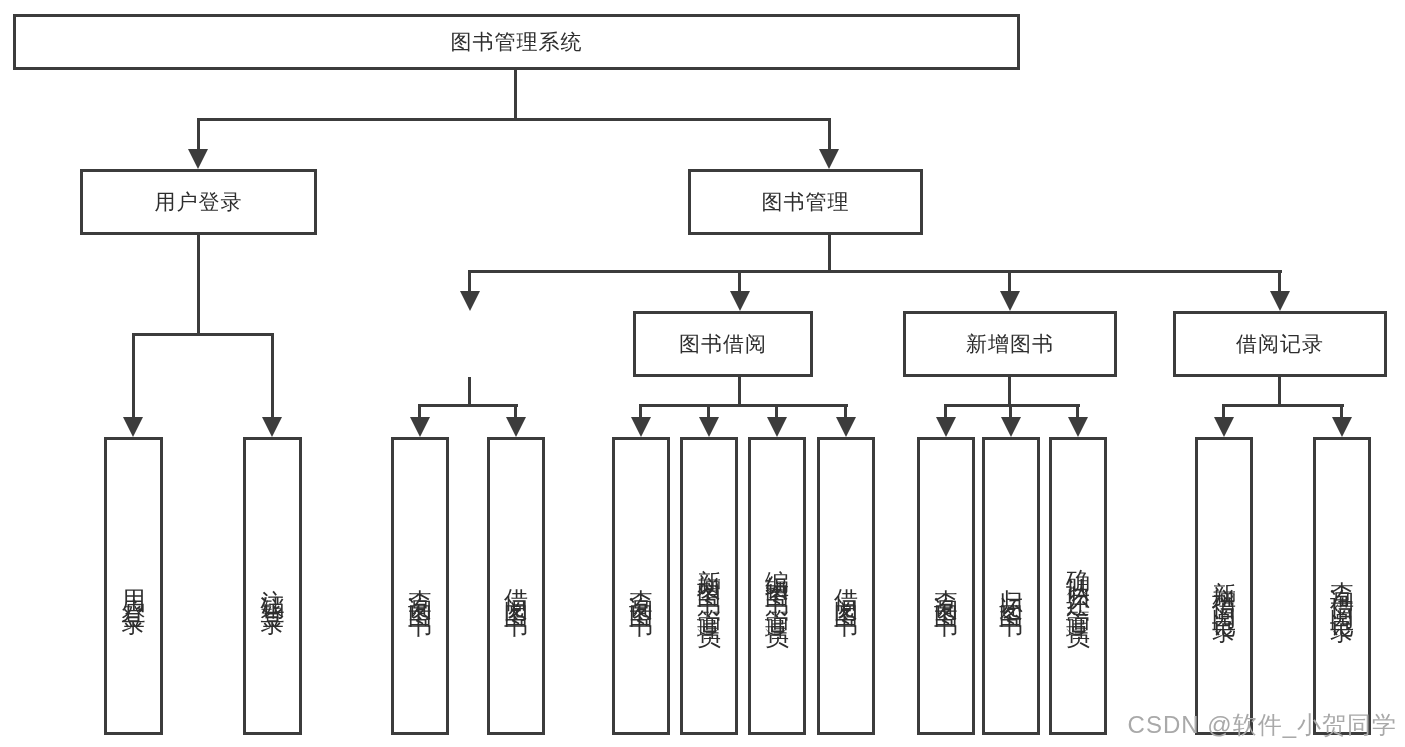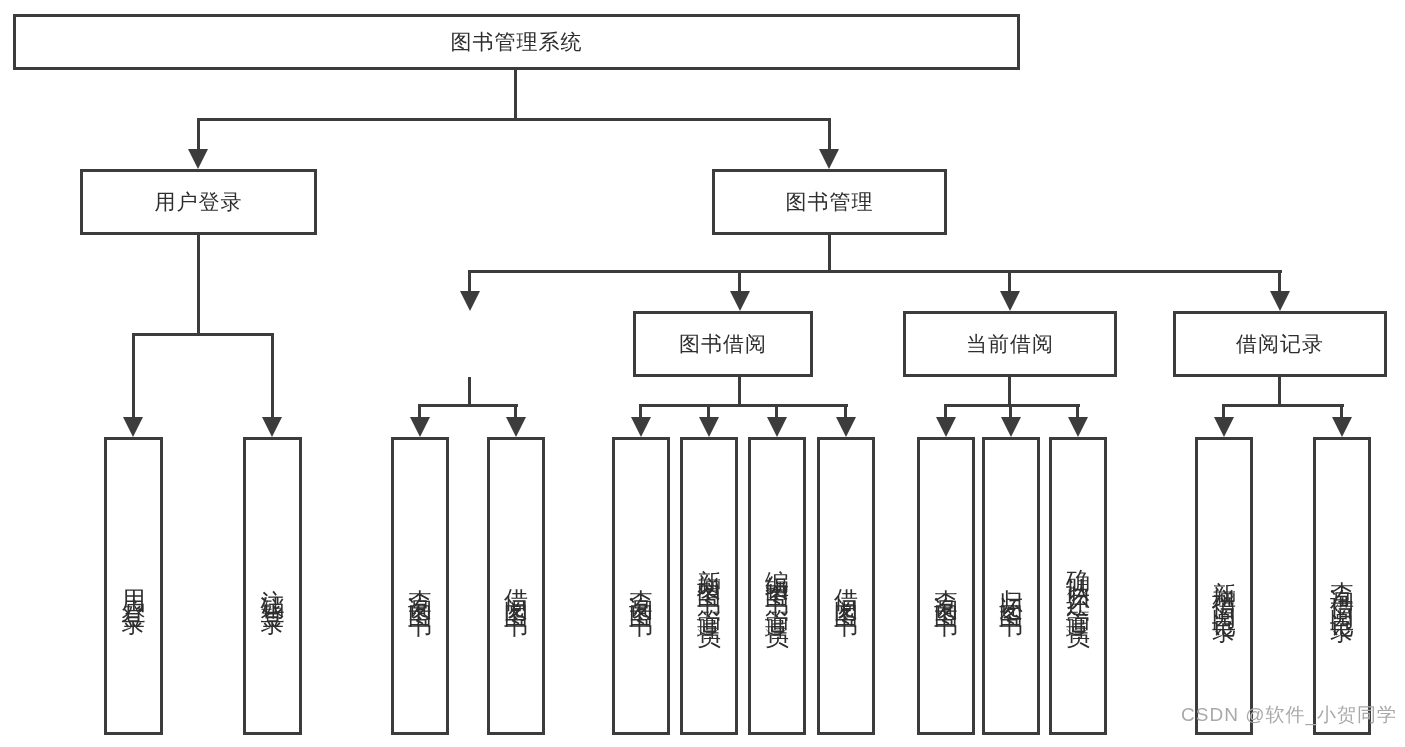--- a/index.html
+++ b/index.html
@@ -29,22 +29,22 @@
     border:3px solid var(--line);background:#fff;
     display:flex;align-items:center;justify-content:center;
     color:var(--text);
   }
   .node .lbl{font-size:21px;letter-spacing:1px;white-space:nowrap;}
   .node.v .lbl{
     writing-mode:vertical-rl;text-orientation:mixed;
     font-size:24px;letter-spacing:8px;line-height:1;white-space:normal;
   }
   .watermark{
-    position:absolute;right:8px;bottom:19px;
-    font-size:19px;color:var(--watermark);letter-spacing:1px;z-index:5;
+    position:absolute;right:8px;bottom:6px;
+    font-size:24px;color:var(--watermark);letter-spacing:1px;z-index:5;
   }
 </style>
 </head>
 <body>
 
 <div class="canvas">
 
   <div class="vline" style="left:514px;top:70px;height:50px"></div>
   <div class="hline" style="left:197px;top:118px;width:634px"></div>
   <div class="vline" style="left:197px;top:118px;height:34px"></div>
@@ -104,29 +104,29 @@
   <div class="vline" style="left:1340px;top:404px;height:17px"></div>
   <div class="arrow" style="left:1332px;top:417px"></div>
 
   <div class="node h" style="left:13px;top:14px;width:1007px;height:56px">
     <span class="lbl">图书管理系统</span>
   </div>
 
   <div class="node h" style="left:80px;top:169px;width:237px;height:66px">
     <span class="lbl">用户登录</span>
   </div>
-  <div class="node h" style="left:712px;top:169px;width:235px;height:66px">
+  <div class="node h" style="left:688px;top:169px;width:235px;height:66px">
     <span class="lbl">图书管理</span>
   </div>
 
   <div class="node h" style="left:633px;top:311px;width:180px;height:66px">
     <span class="lbl">图书借阅</span>
   </div>
   <div class="node h" style="left:903px;top:311px;width:214px;height:66px">
-    <span class="lbl">当前借阅</span>
+    <span class="lbl">新增图书</span>
   </div>
   <div class="node h" style="left:1173px;top:311px;width:214px;height:66px">
     <span class="lbl">借阅记录</span>
   </div>
 
   <div class="node v" style="left:104px;top:437px;width:59px;height:298px">
     <span class="lbl">用户登录</span>
   </div>
   <div class="node v" style="left:243px;top:437px;width:59px;height:298px">
     <span class="lbl">注销登录</span>

